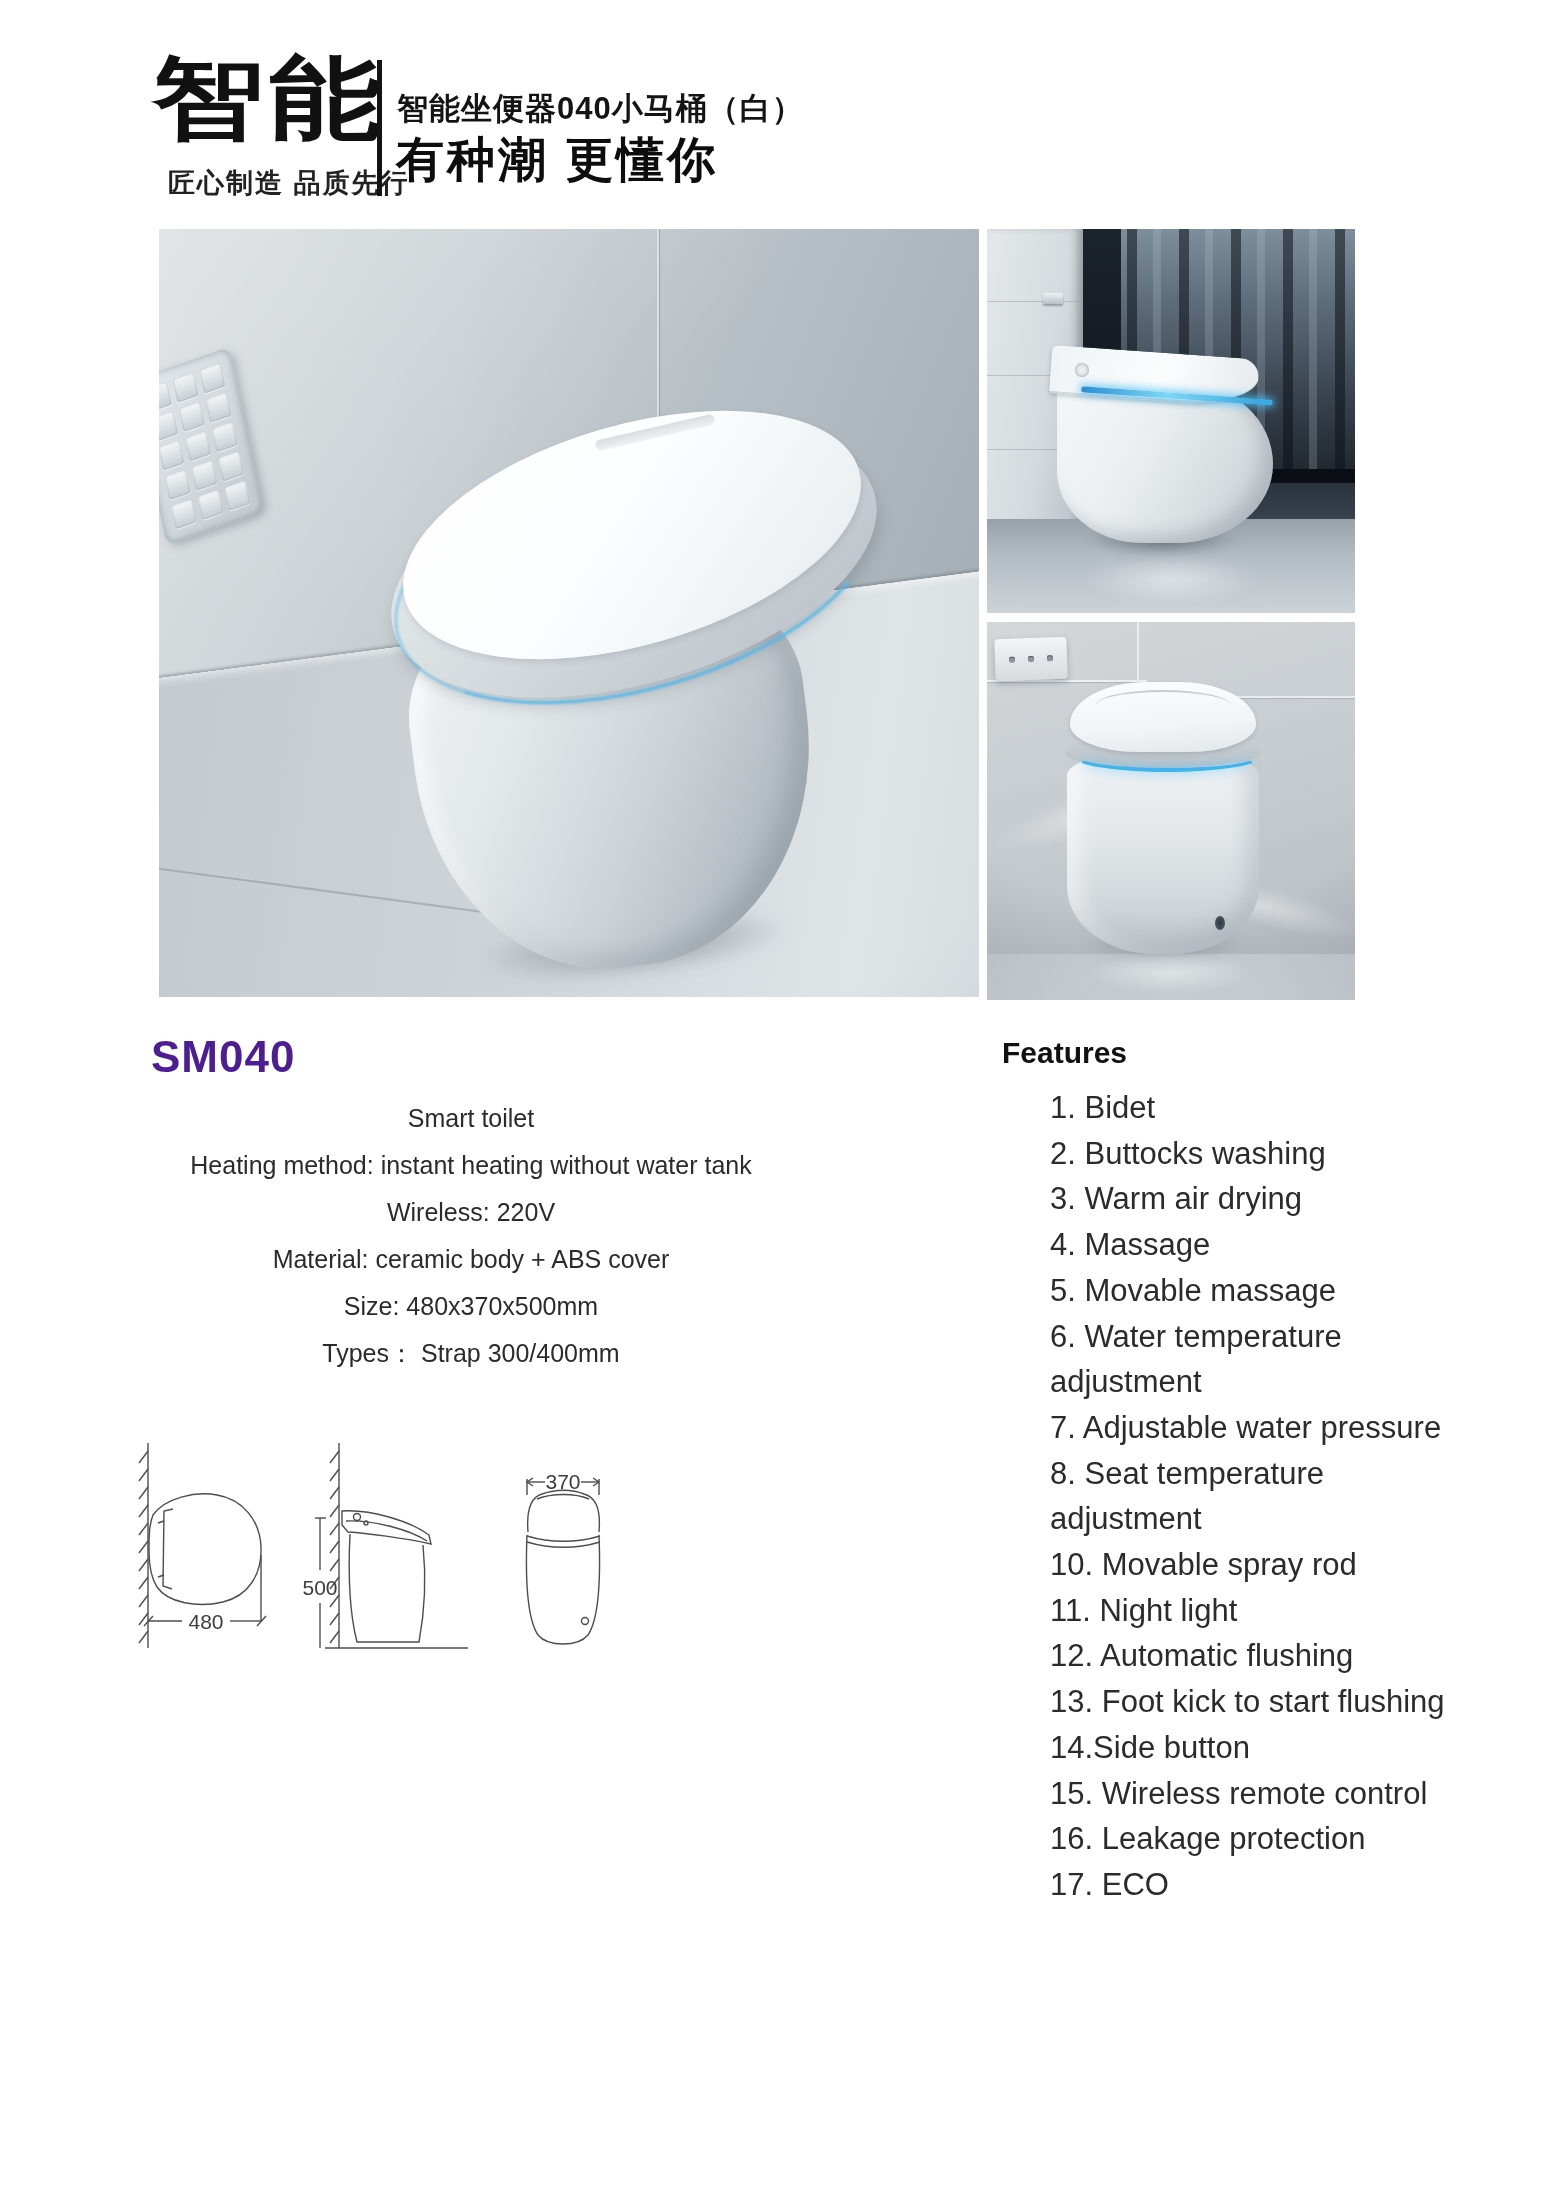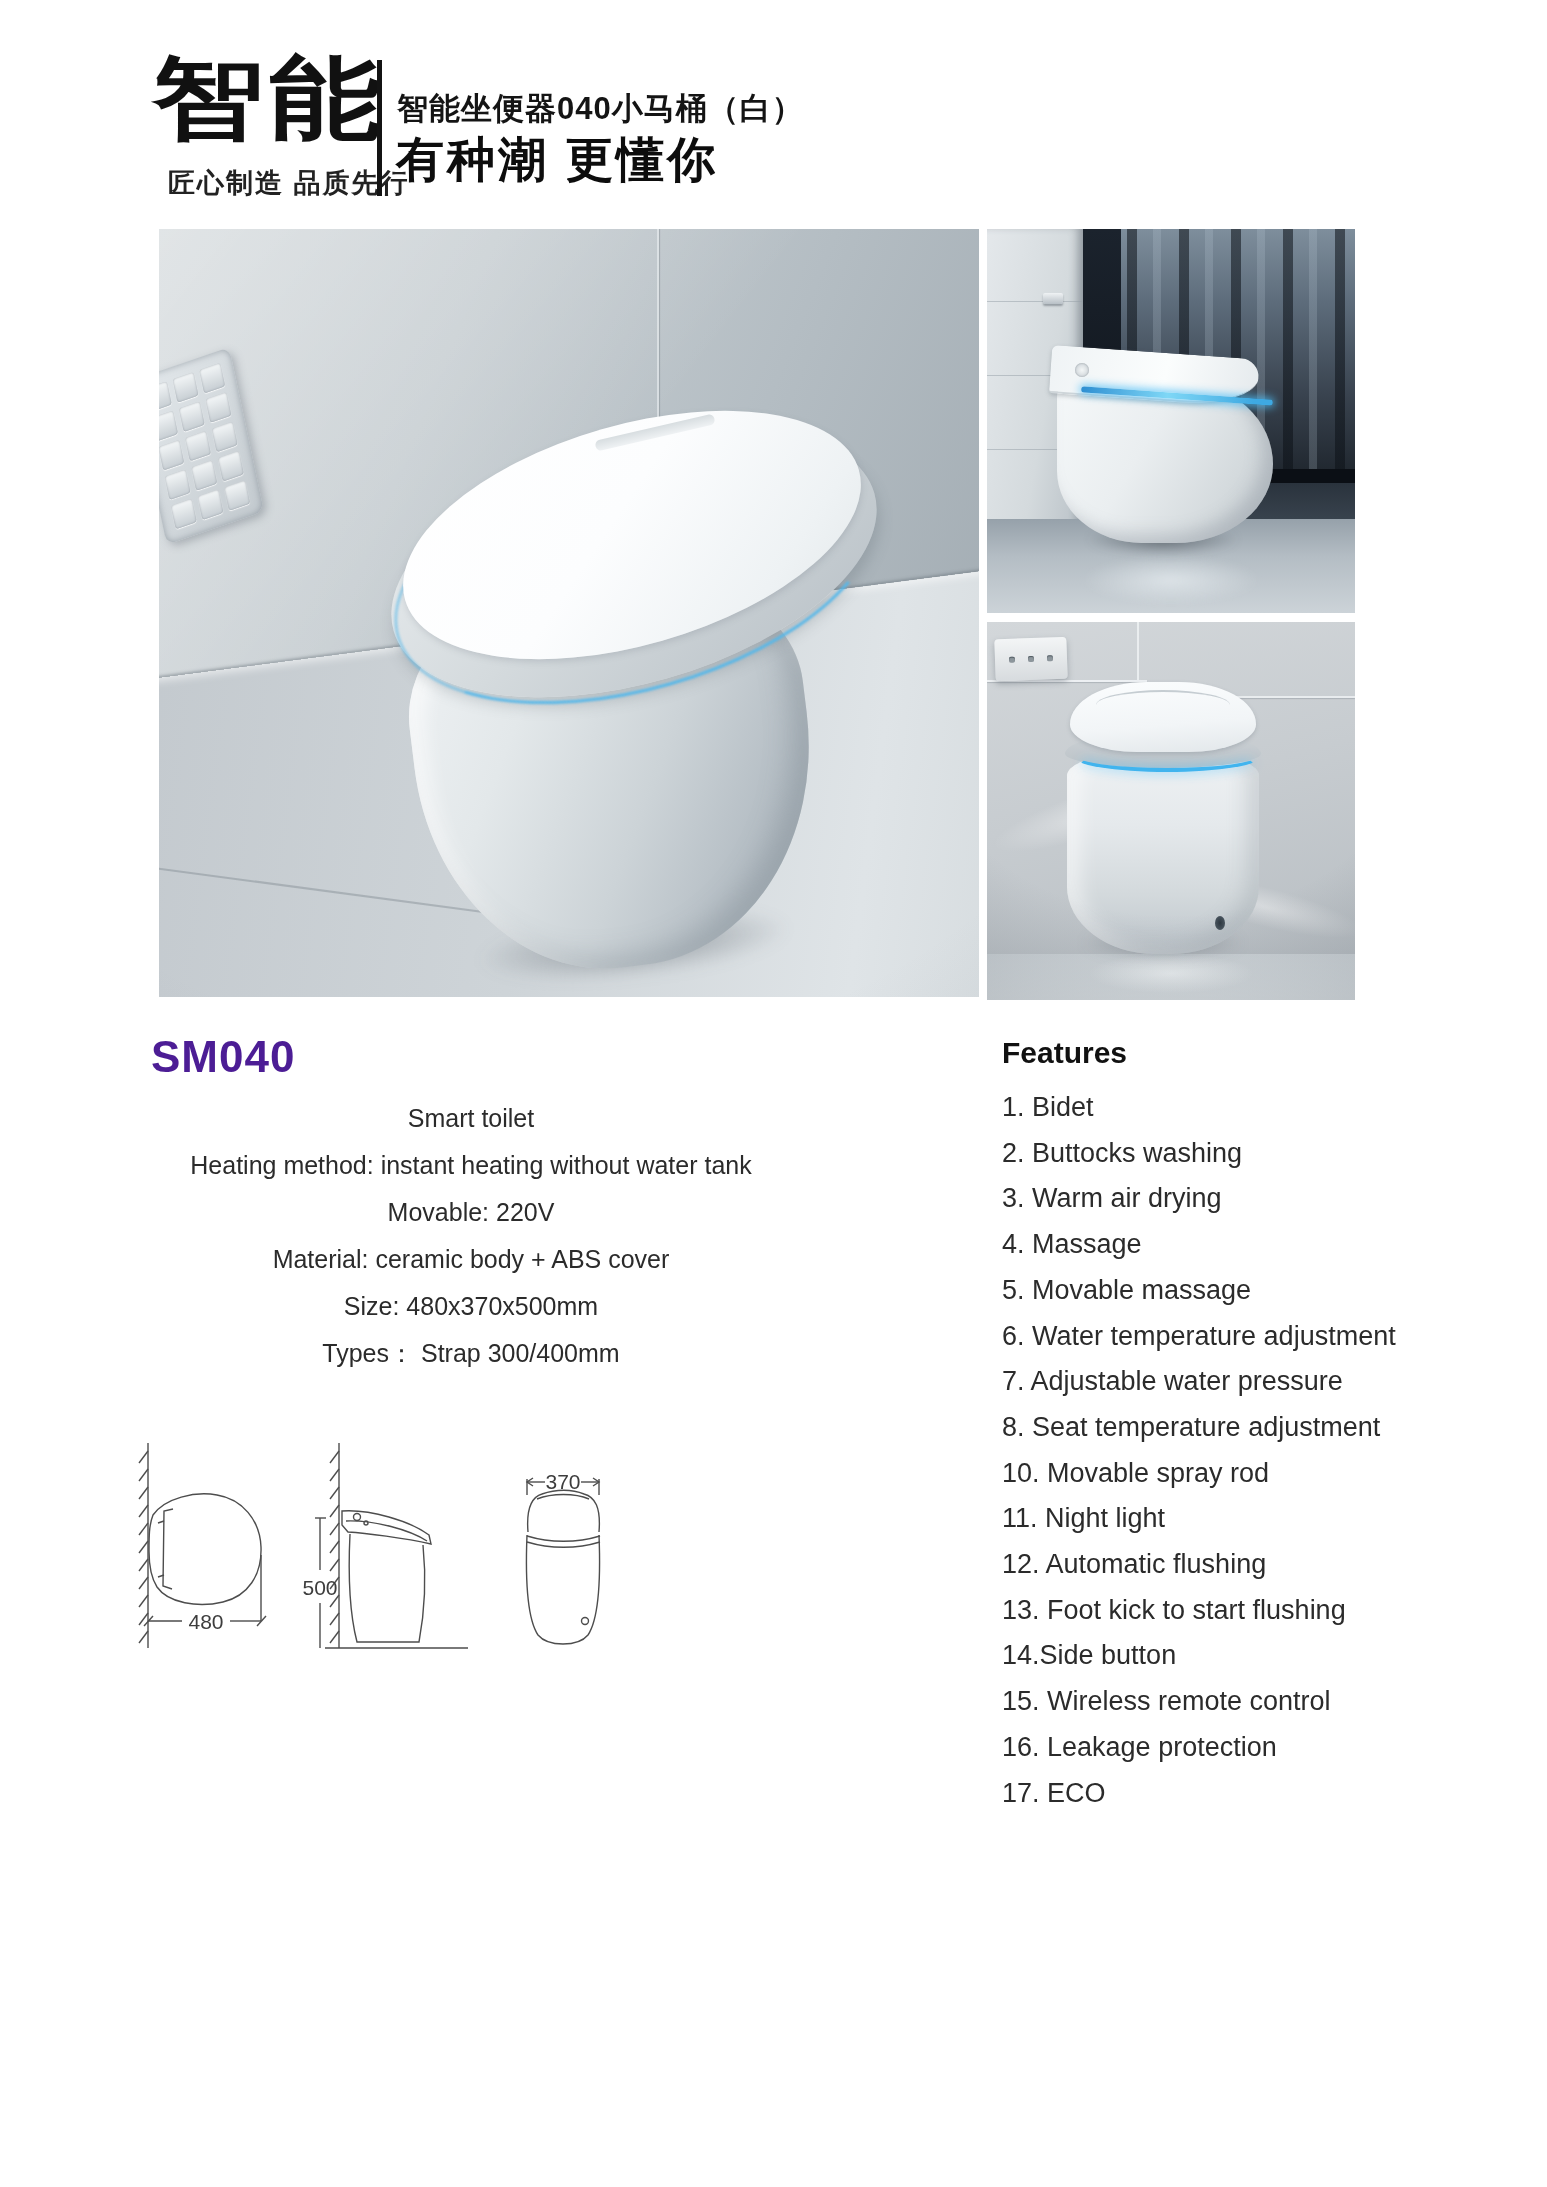--- a/index.html
+++ b/index.html
@@ -142,21 +142,21 @@
     background:radial-gradient(#2d3740,#54606a);}
   .f-vig{position:absolute;inset:0;
     background:radial-gradient(120% 90% at 50% 28%,rgba(255,255,255,0) 55%,rgba(72,82,92,.28) 100%);}
 
   
   .model{position:absolute;left:151px;top:1032px;font-size:44px;font-weight:700;color:#4c1d95;letter-spacing:1px;}
   .spec-lines{position:absolute;left:151px;top:1095px;width:640px;text-align:center;}
   .spec-lines p{margin:0;font-size:25px;line-height:47px;color:#2b2b2b;}
   .features-heading{position:absolute;left:1002px;top:1036px;font-size:30px;font-weight:700;color:#111;}
   .features-list{position:absolute;left:1002px;top:1085px;margin:0;padding:0;list-style:none;width:460px;}
-  .features-list li{font-size:27px;line-height:45.7px;color:#2b2b2b;}
+  .features-list li{font-size:31px;line-height:45.7px;color:#2b2b2b;margin-left:48px;}
 
   
   .diagrams{position:absolute;left:120px;top:1435px;}
   .diagrams path,.diagrams line,.diagrams circle{fill:none;stroke:#4d4d4d;stroke-width:1.4;}
   .diagrams text{fill:#3d3d3d;font-size:21px;font-family:"Liberation Sans",sans-serif;stroke:none;}
 </style>
 </head>
 <body>
 
 <div class="page">
@@ -256,21 +256,21 @@
       </div>
       <div class="ft-hole"></div>
     </div>
     <div class="f-vig"></div>
   </div>
 
   <div class="model">SM040</div>
   <div class="spec-lines">
     <p>Smart toilet</p>
     <p>Heating method: instant heating without water tank</p>
-    <p>Movable: 220V</p>
+    <p>Wireless: 220V</p>
     <p>Material: ceramic body + ABS cover</p>
     <p>Size: 480x370x500mm</p>
     <p>Types： Strap 300/400mm</p>
   </div>
 
   <div class="features-heading">Features</div>
   <ul class="features-list">
     <li>1. Bidet</li>
     <li>2. Buttocks washing</li>
     <li>3. Warm air drying</li>

